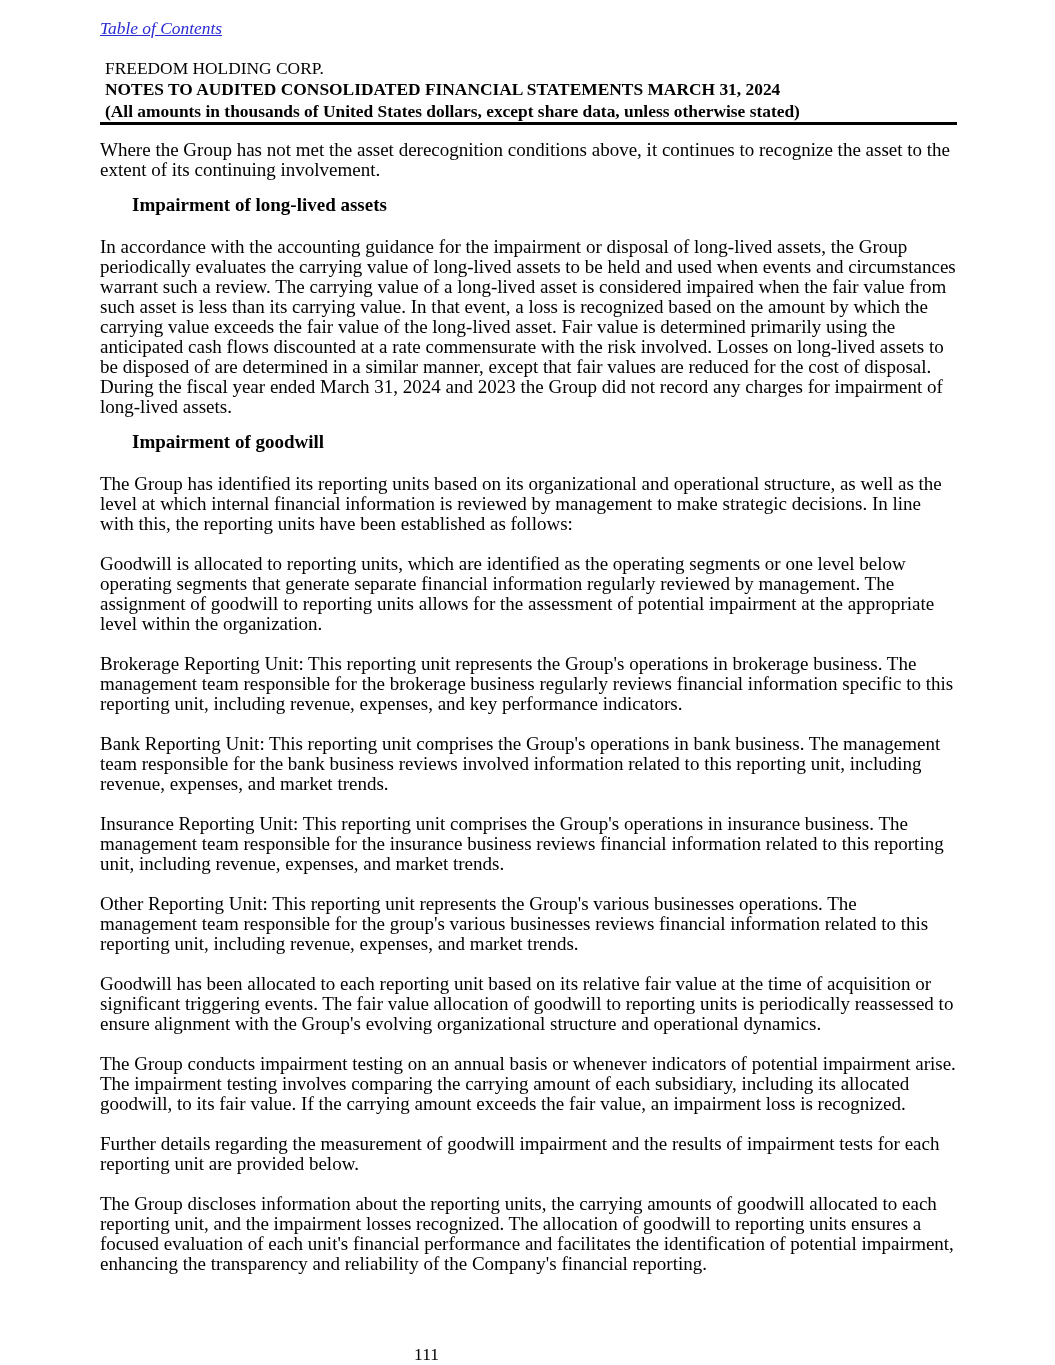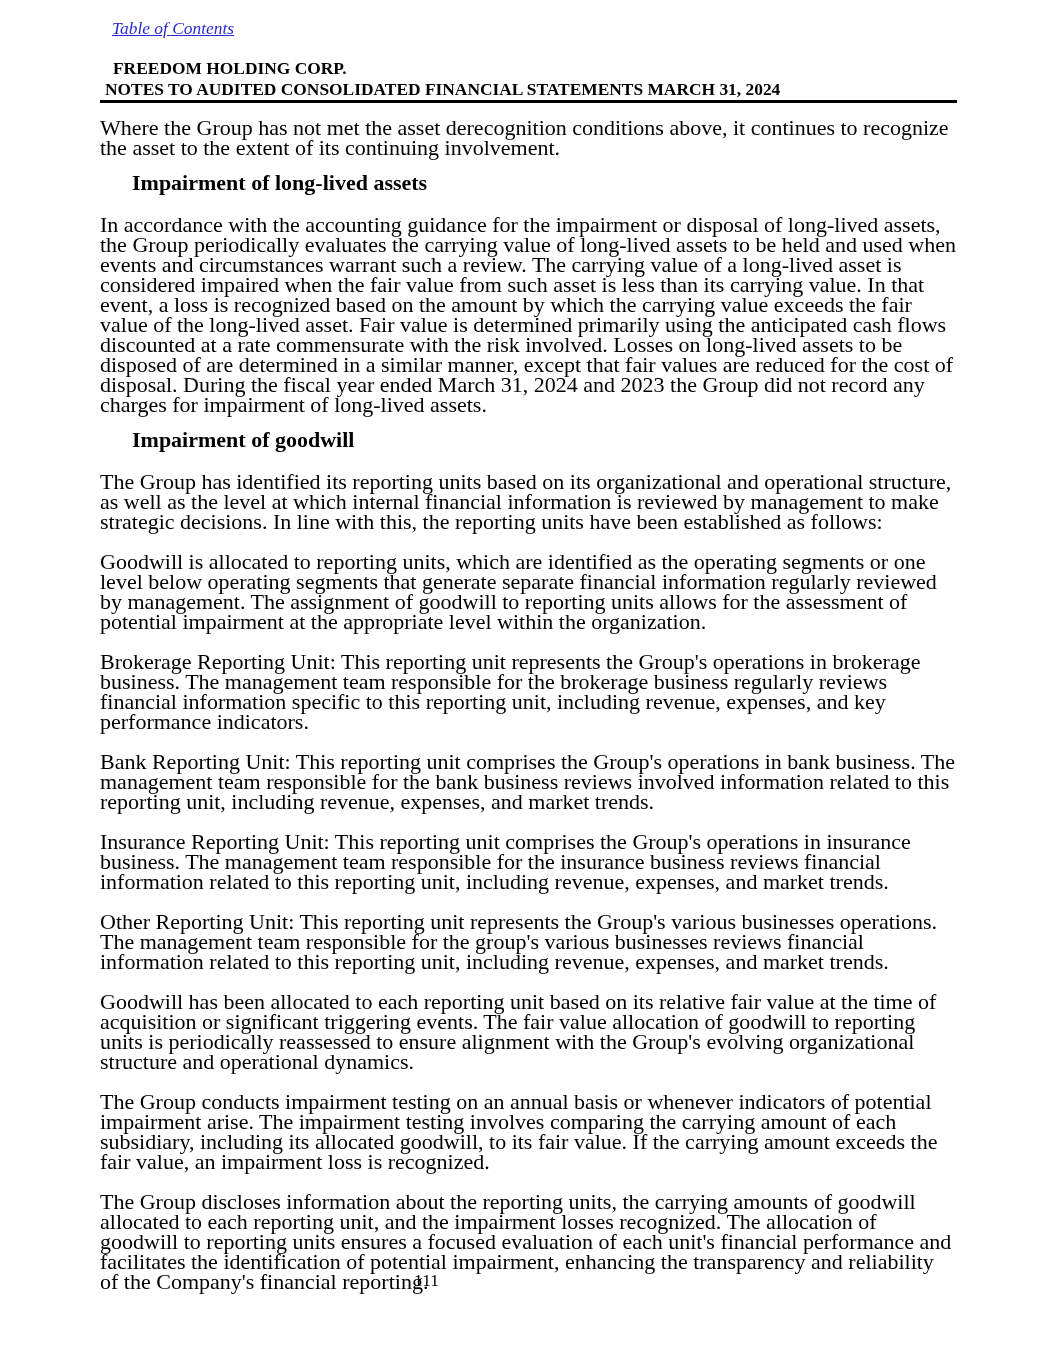--- a/index.html
+++ b/index.html
@@ -23,69 +23,68 @@
   }
   .toc-line {
     margin-top: 18px;
     line-height: 20px;
   }
   .toc-link {
     color: #2a2ad2;
     font-style: italic;
     text-decoration: underline;
     cursor: pointer;
-    margin-left: 12px;
   }
   .company {
     margin-top: 20px;
     padding-left: 5px;
-    font-weight: bold;
+    font-weight: normal;
     line-height: 20px;
-    margin-left: 8px;
   }
   .doc-title {
     padding-left: 5px;
     font-weight: bold;
     line-height: 22px;
     border-bottom: 3.5px solid #000000;
   }
   .body p,
   .body h3 {
     margin: 0;
     padding: 0;
-    font-size: 22px;
+    font-size: 19px;
     line-height: 20px;
     text-align: left;
   }
   .body p { margin-top: 20px; }
   .body p.intro { margin-top: 15px; }
   .body h3 { margin-top: 15px; font-weight: bold; margin-left: 32px; }
   .body h3 + p { margin-top: 22px; }
   .page-number {
     position: absolute;
-    top: 1270px;
+    top: 1344px;
     left: 0;
     width: 853px;
     text-align: center;
     line-height: 20px;
   }
 </style>
 </head>
 <body>
 
 <div class="page">
 
   <div class="toc-line">
     <a class="toc-link" href="#">Table of Contents</a>
   </div>
 
   <div class="company">FREEDOM HOLDING CORP.</div>
 
   <div class="doc-title">
     <div>NOTES TO AUDITED CONSOLIDATED FINANCIAL STATEMENTS MARCH 31, 2024</div>
+    <div>(All amounts in thousands of United States dollars, except share data, unless otherwise stated)</div>
   </div>
 
   <div class="body">
 
     <p class="intro">Where the Group has not met the asset derecognition conditions above, it continues to recognize the asset to the extent of its continuing involvement.</p>
 
     <h3>Impairment of long-lived assets</h3>
 
     <p>In accordance with the accounting guidance for the impairment or disposal of long-lived assets, the Group periodically evaluates the carrying value of long-lived assets to be held and used when events and circumstances warrant such a review. The carrying value of a long-lived asset is considered impaired when the fair value from such asset is less than its carrying value. In that event, a loss is recognized based on the amount by which the carrying value exceeds the fair value of the long-lived asset. Fair value is determined primarily using the anticipated cash flows discounted at a rate commensurate with the risk involved. Losses on long-lived assets to be disposed of are determined in a similar manner, except that fair values are reduced for the cost of disposal. During the fiscal year ended March 31, 2024 and 2023 the Group did not record any charges for impairment of long-lived assets.</p>
 
@@ -100,20 +99,21 @@
     <p>Bank Reporting Unit: This reporting unit comprises the Group's operations in bank business. The management team responsible for the bank business reviews involved information related to this reporting unit, including revenue, expenses, and market trends.</p>
 
     <p>Insurance Reporting Unit: This reporting unit comprises the Group's operations in insurance business. The management team responsible for the insurance business reviews financial information related to this reporting unit, including revenue, expenses, and market trends.</p>
 
     <p>Other Reporting Unit: This reporting unit represents the Group's various businesses operations. The management team responsible for the group's various businesses reviews financial information related to this reporting unit, including revenue, expenses, and market trends.</p>
 
     <p>Goodwill has been allocated to each reporting unit based on its relative fair value at the time of acquisition or significant triggering events. The fair value allocation of goodwill to reporting units is periodically reassessed to ensure alignment with the Group's evolving organizational structure and operational dynamics.</p>
 
     <p>The Group conducts impairment testing on an annual basis or whenever indicators of potential impairment arise. The impairment testing involves comparing the carrying amount of each subsidiary, including its allocated goodwill, to its fair value. If the carrying amount exceeds the fair value, an impairment loss is recognized.</p>
 
+    <p>Further details regarding the measurement of goodwill impairment and the results of impairment tests for each reporting unit are provided below.</p>
 
     <p>The Group discloses information about the reporting units, the carrying amounts of goodwill allocated to each reporting unit, and the impairment losses recognized. The allocation of goodwill to reporting units ensures a focused evaluation of each unit's financial performance and facilitates the identification of potential impairment, enhancing the transparency and reliability of the Company's financial reporting.</p>
 
   </div>
 
   <div class="page-number">111</div>
 
 </div>
 
 </body></html>

